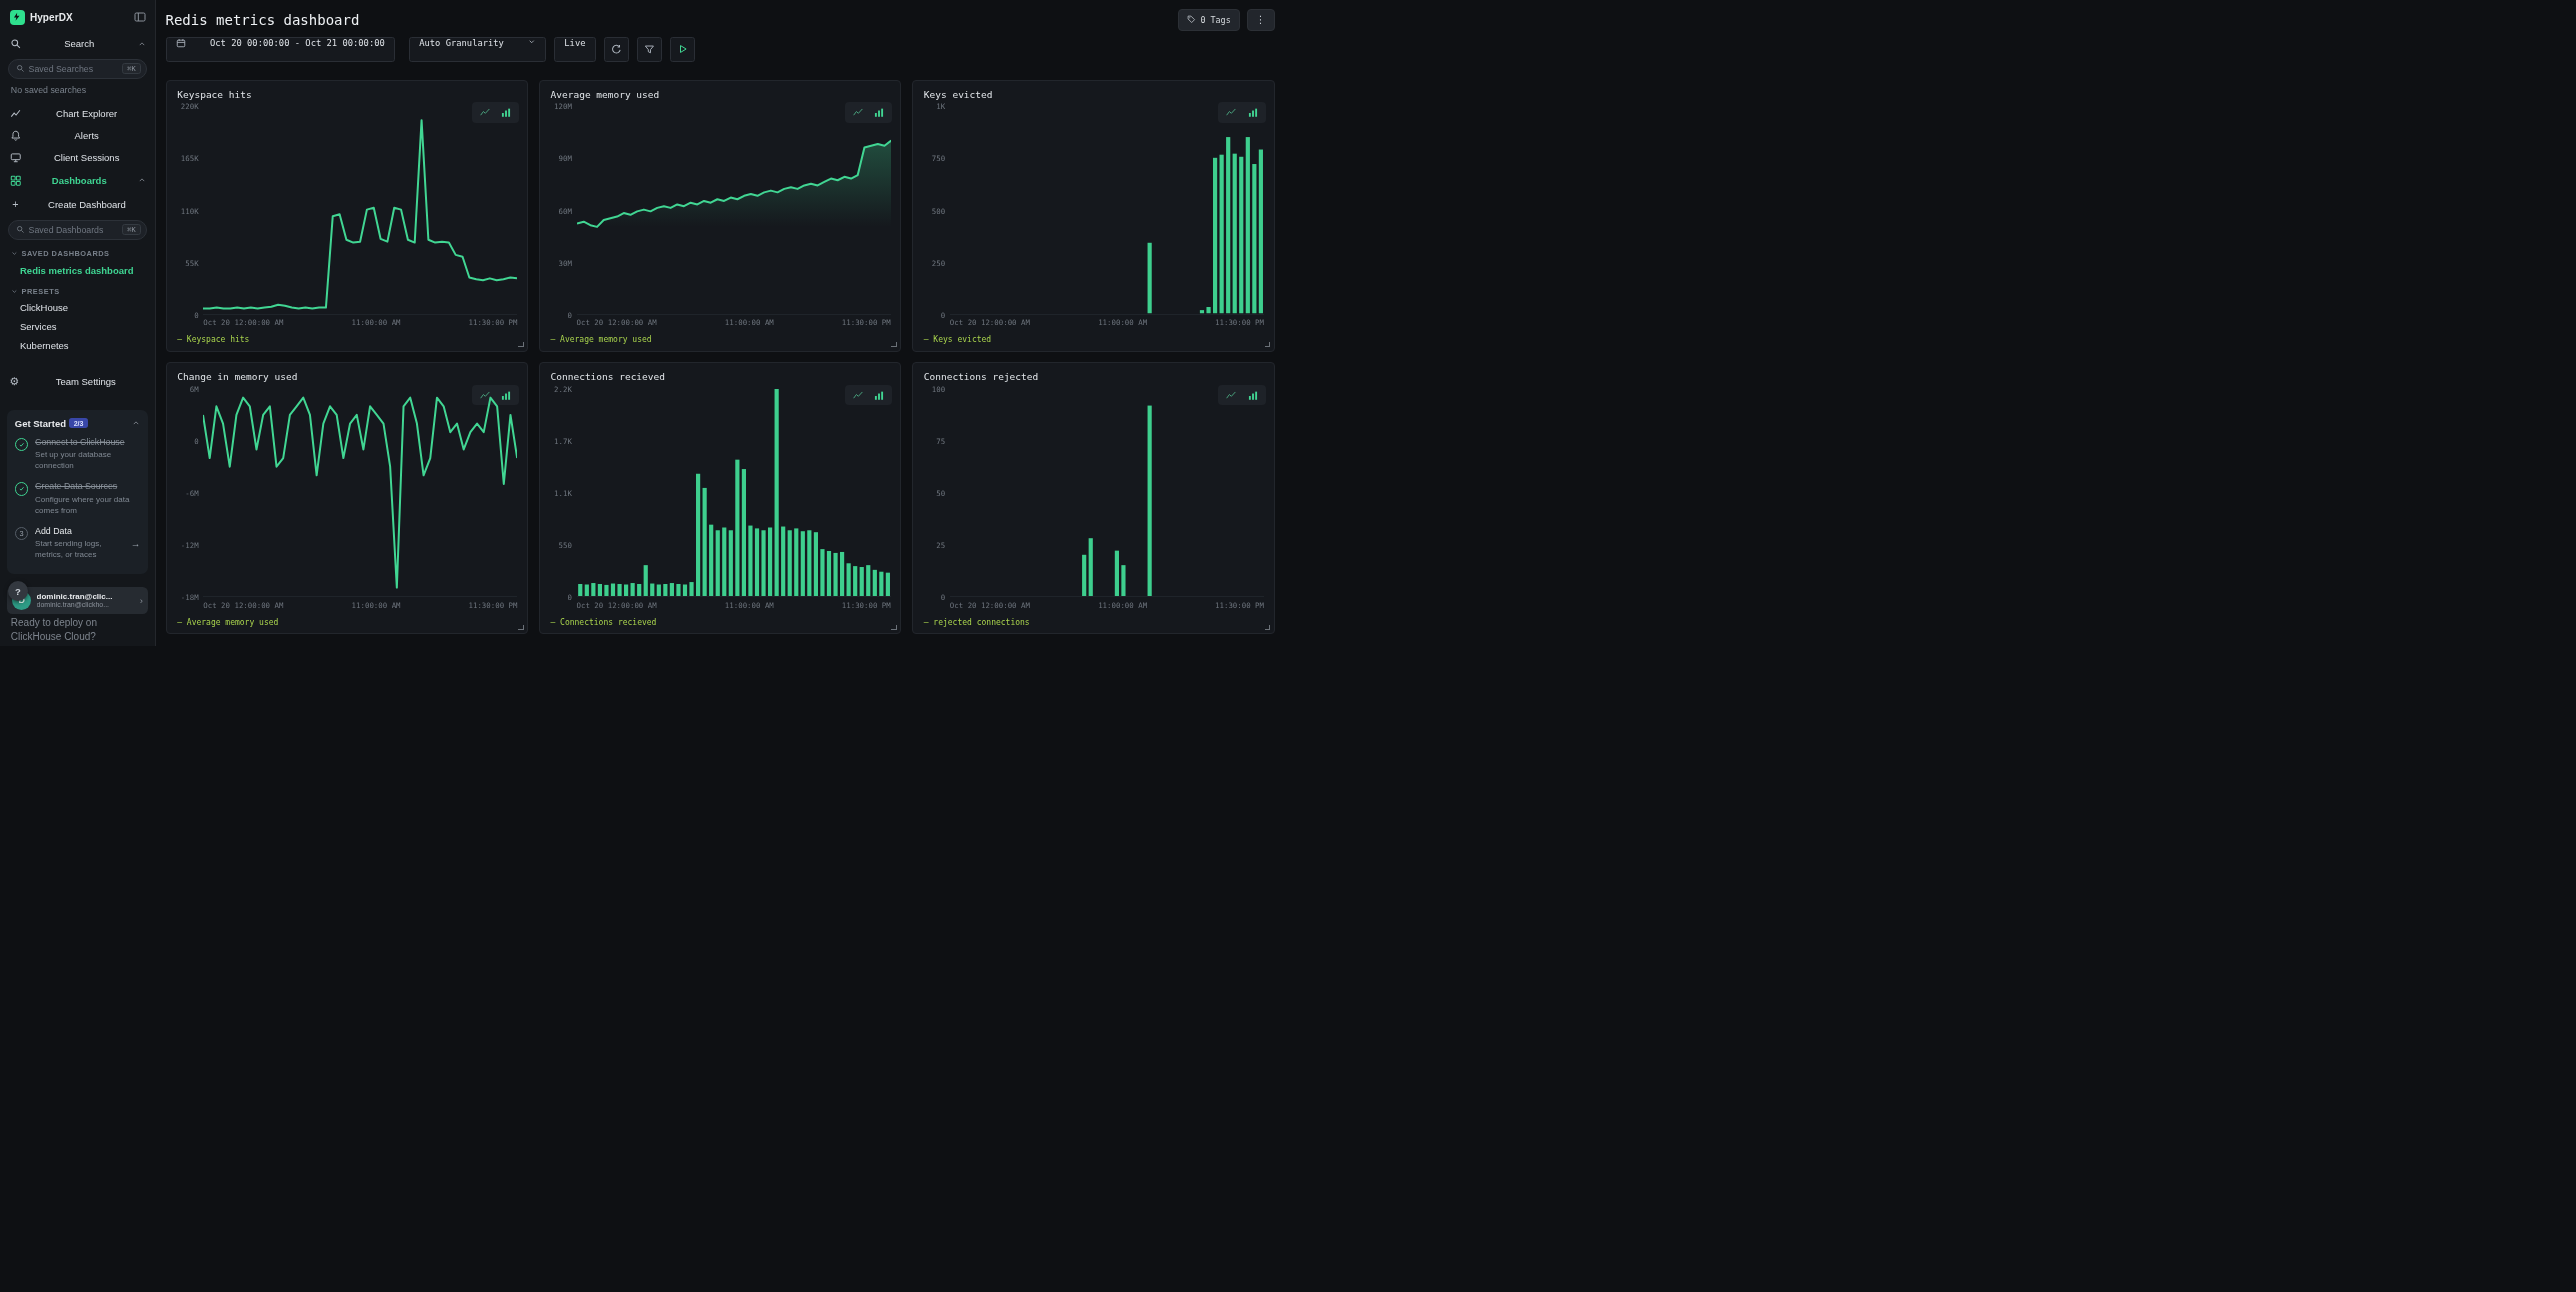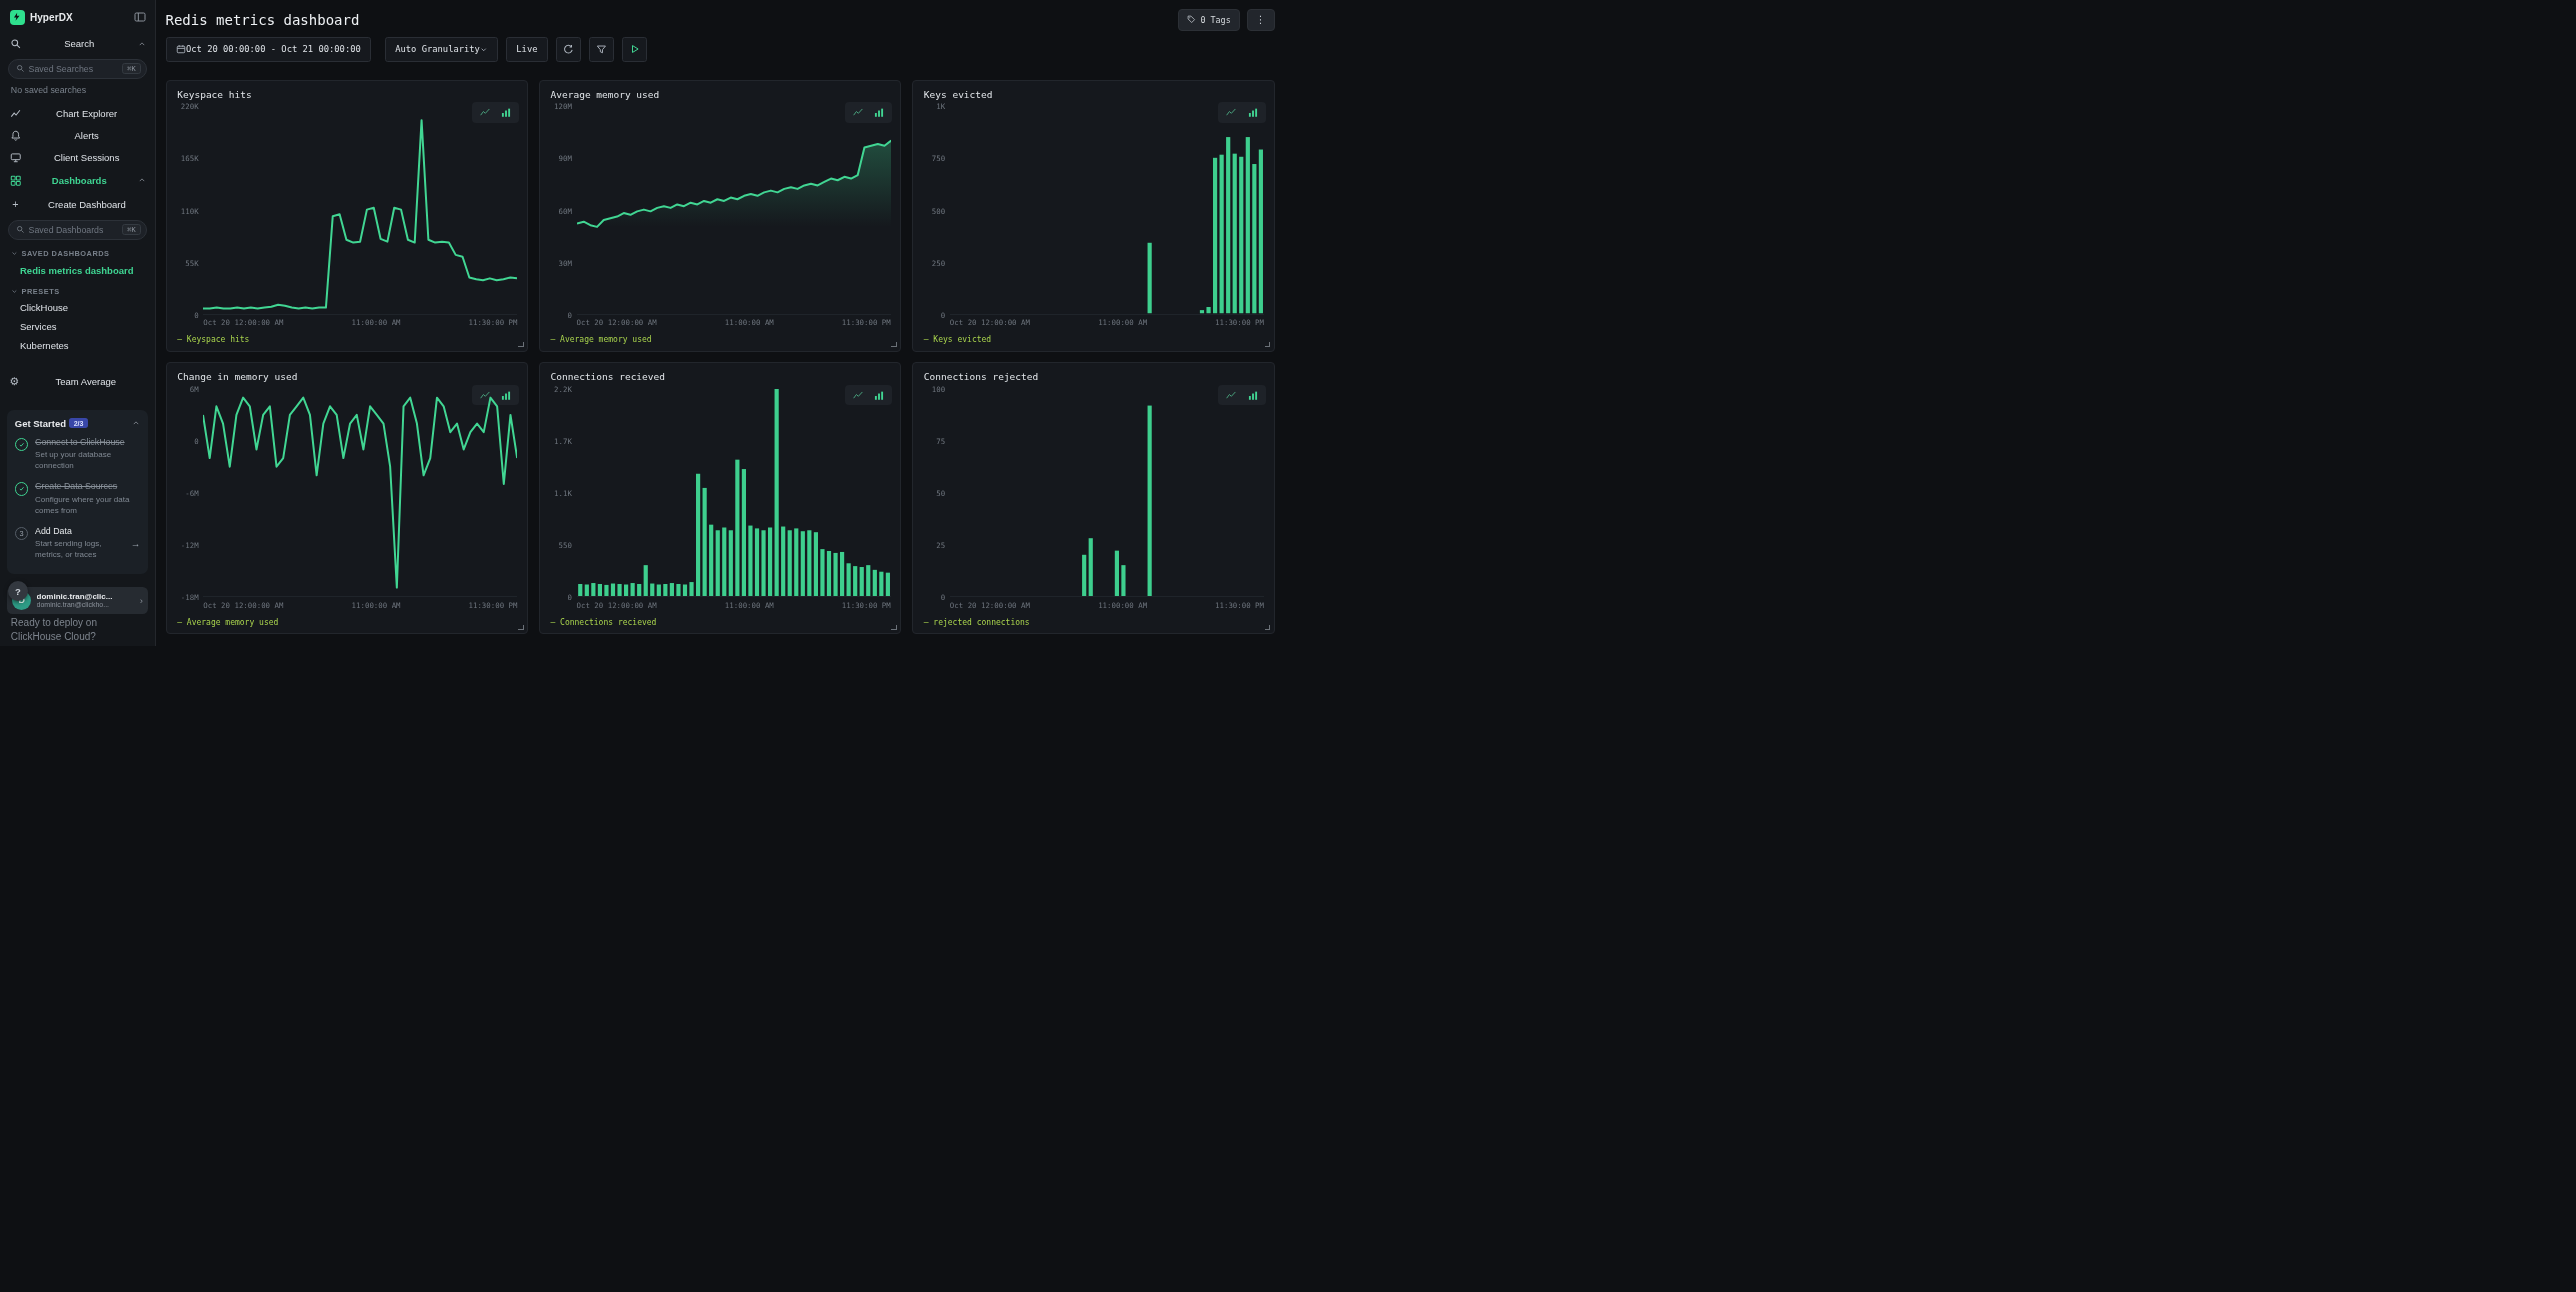--- a/index.html
+++ b/index.html
@@ -76,21 +76,21 @@
   .hdr-btn + .hdr-btn { margin-left:6.8px; }
   .kebab { font-size:10px; color:#c6ccd3; }
 
   .toolbar { display:flex; align-items:stretch; gap:8px; padding: 6.8px 13.5px 0 9.5px; height:32px; }
   .search-wrap { flex:1; display:flex; align-items:center; background:#16191e; border:0.7px solid #2a2e35; border-radius:2.7px; padding:0 8px; gap:5.4px; }
   .search-wrap input { flex:1; min-width:0; background:transparent; border:none; outline:none; color:#cfd5dc; font-family:"DejaVu Sans Mono", monospace; font-size:8.8px; }
   .search-wrap input::placeholder { color:#6f7680; }
   .lang-sql { color:#8b929b; font-size:8.4px; }
   .lang-div { color:#4a5058; font-size:8.4px; }
   .lang-lucene { color:#3fd492; font-size:8.4px; cursor:pointer; }
-  .tb-ctl { display:flex; align-items:center; gap:0; background:#16191e; border:0.7px solid #2a2e35; border-radius:2.7px; padding:0 9.5px; font-family:"DejaVu Sans Mono", monospace; font-size:8.8px; color:#dfe3e8; cursor:pointer; white-space:nowrap; }
+  .tb-ctl { display:flex; gap:24px; background:#16191e; border:0.7px solid #2a2e35; border-radius:2.7px; padding:0 9.5px; font-family:"DejaVu Sans Mono", monospace; font-size:8.8px; color:#dfe3e8; cursor:pointer; white-space:nowrap; }
   .tb-ctl.gran { margin-left:5.4px; }
   .tb-icon-btn { width:25px; min-width:25px; display:flex; align-items:center; justify-content:center; background:#16191e; border:0.7px solid #2a2e35; border-radius:2.7px; cursor:pointer; }
 
   
   #charts-grid {
     display:grid; grid-template-columns: repeat(3, 1fr);
     gap:10.8px; padding: 17.6px 13.5px 0 9.5px;
   }
   .chart-card { position:relative; height:272px; background:#15181d; border:0.7px solid #22262c; border-radius:4px; padding: 8px 9.5px 5.4px 6.8px; display:flex; flex-direction:column; }
   .chart-title { font-family:"DejaVu Sans Mono", monospace; font-size:9.5px; color:#e2e6ea; margin-left:4px; cursor:move; }
@@ -212,21 +212,21 @@
         <polyline points="4,6.5 9,11.5 14,6.5"></polyline>
       </svg>
     <span>PRESETS</span>
   </div>
   <div class="dash-link">ClickHouse</div>
   <div class="dash-link">Services</div>
   <div class="dash-link">Kubernetes</div>
 
   <div class="side-row" style="margin-top:15px;">
     <span class="gear-glyph">⚙</span>
-    <span class="grow">Team Average</span>
+    <span class="grow">Team Settings</span>
   </div>
 
   <div class="gs-card">
     <div class="gs-head">
       <span class="gs-title">
         <span>Get Started</span>
         <span class="gs-badge">2/3</span>
       </span>
       <svg class="ic" width="8" height="8" viewBox="0 0 18 18" fill="none" stroke="#8b929b" stroke-width="1.8">
           <polyline points="4,11.5 9,6.5 14,11.5"></polyline>

